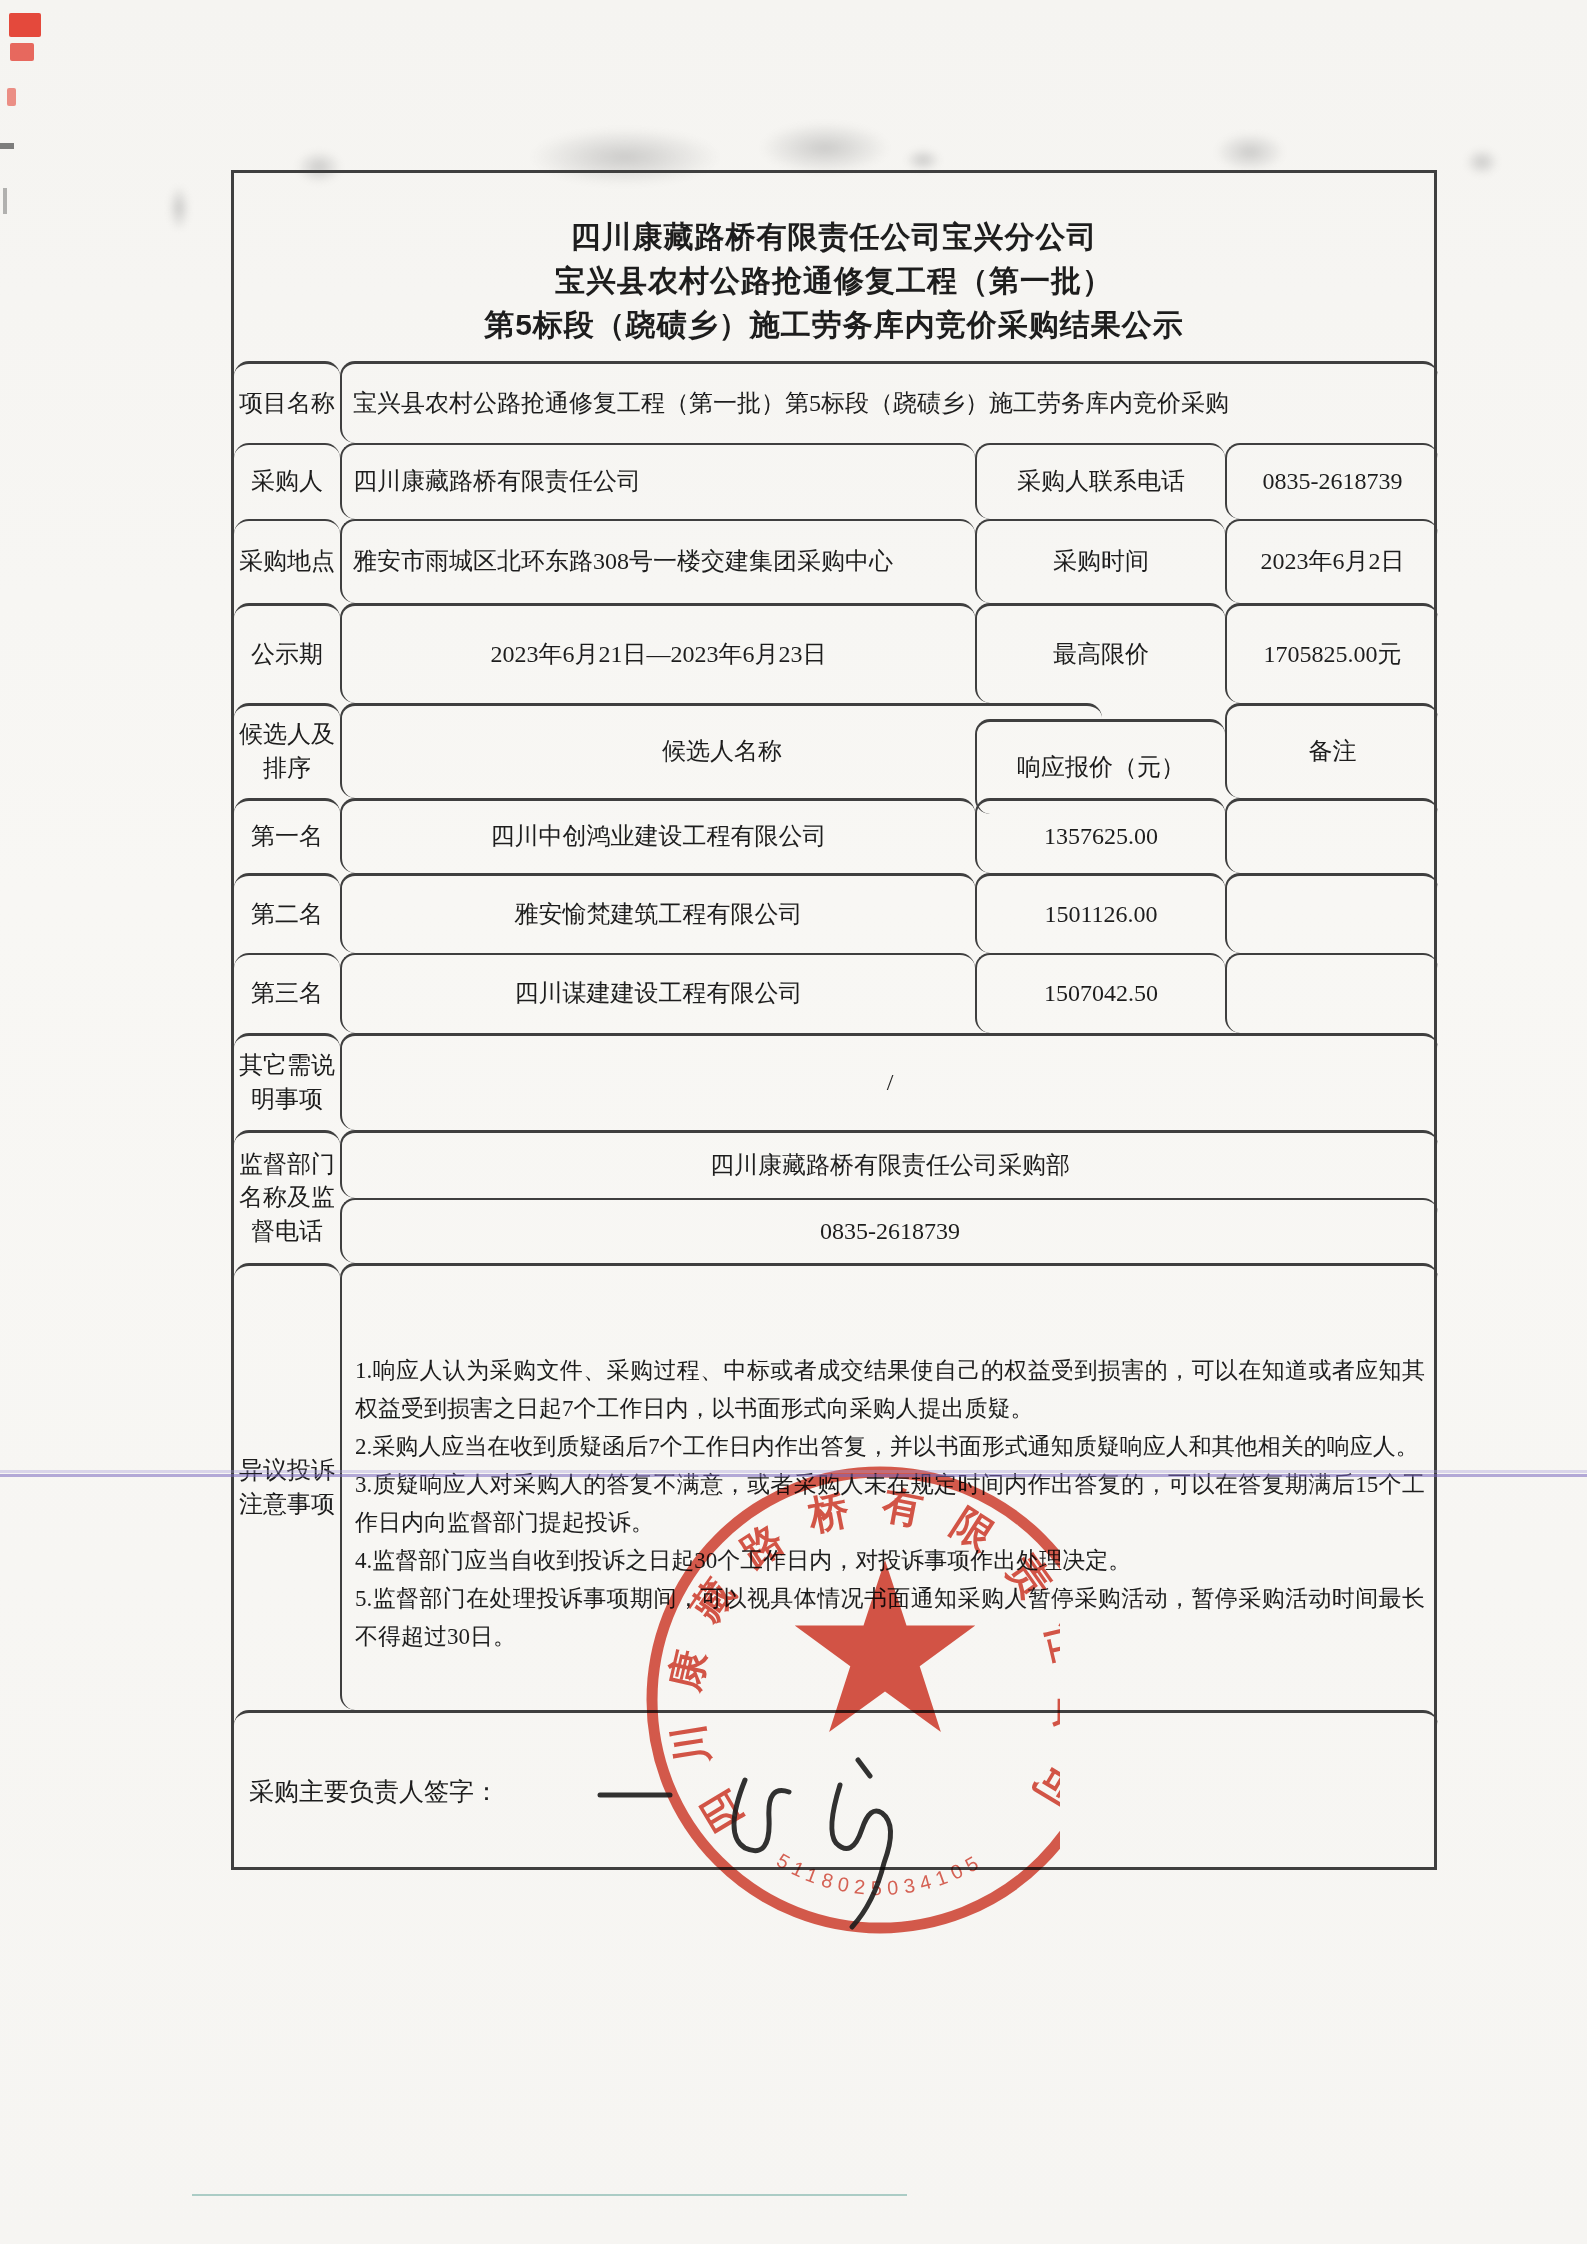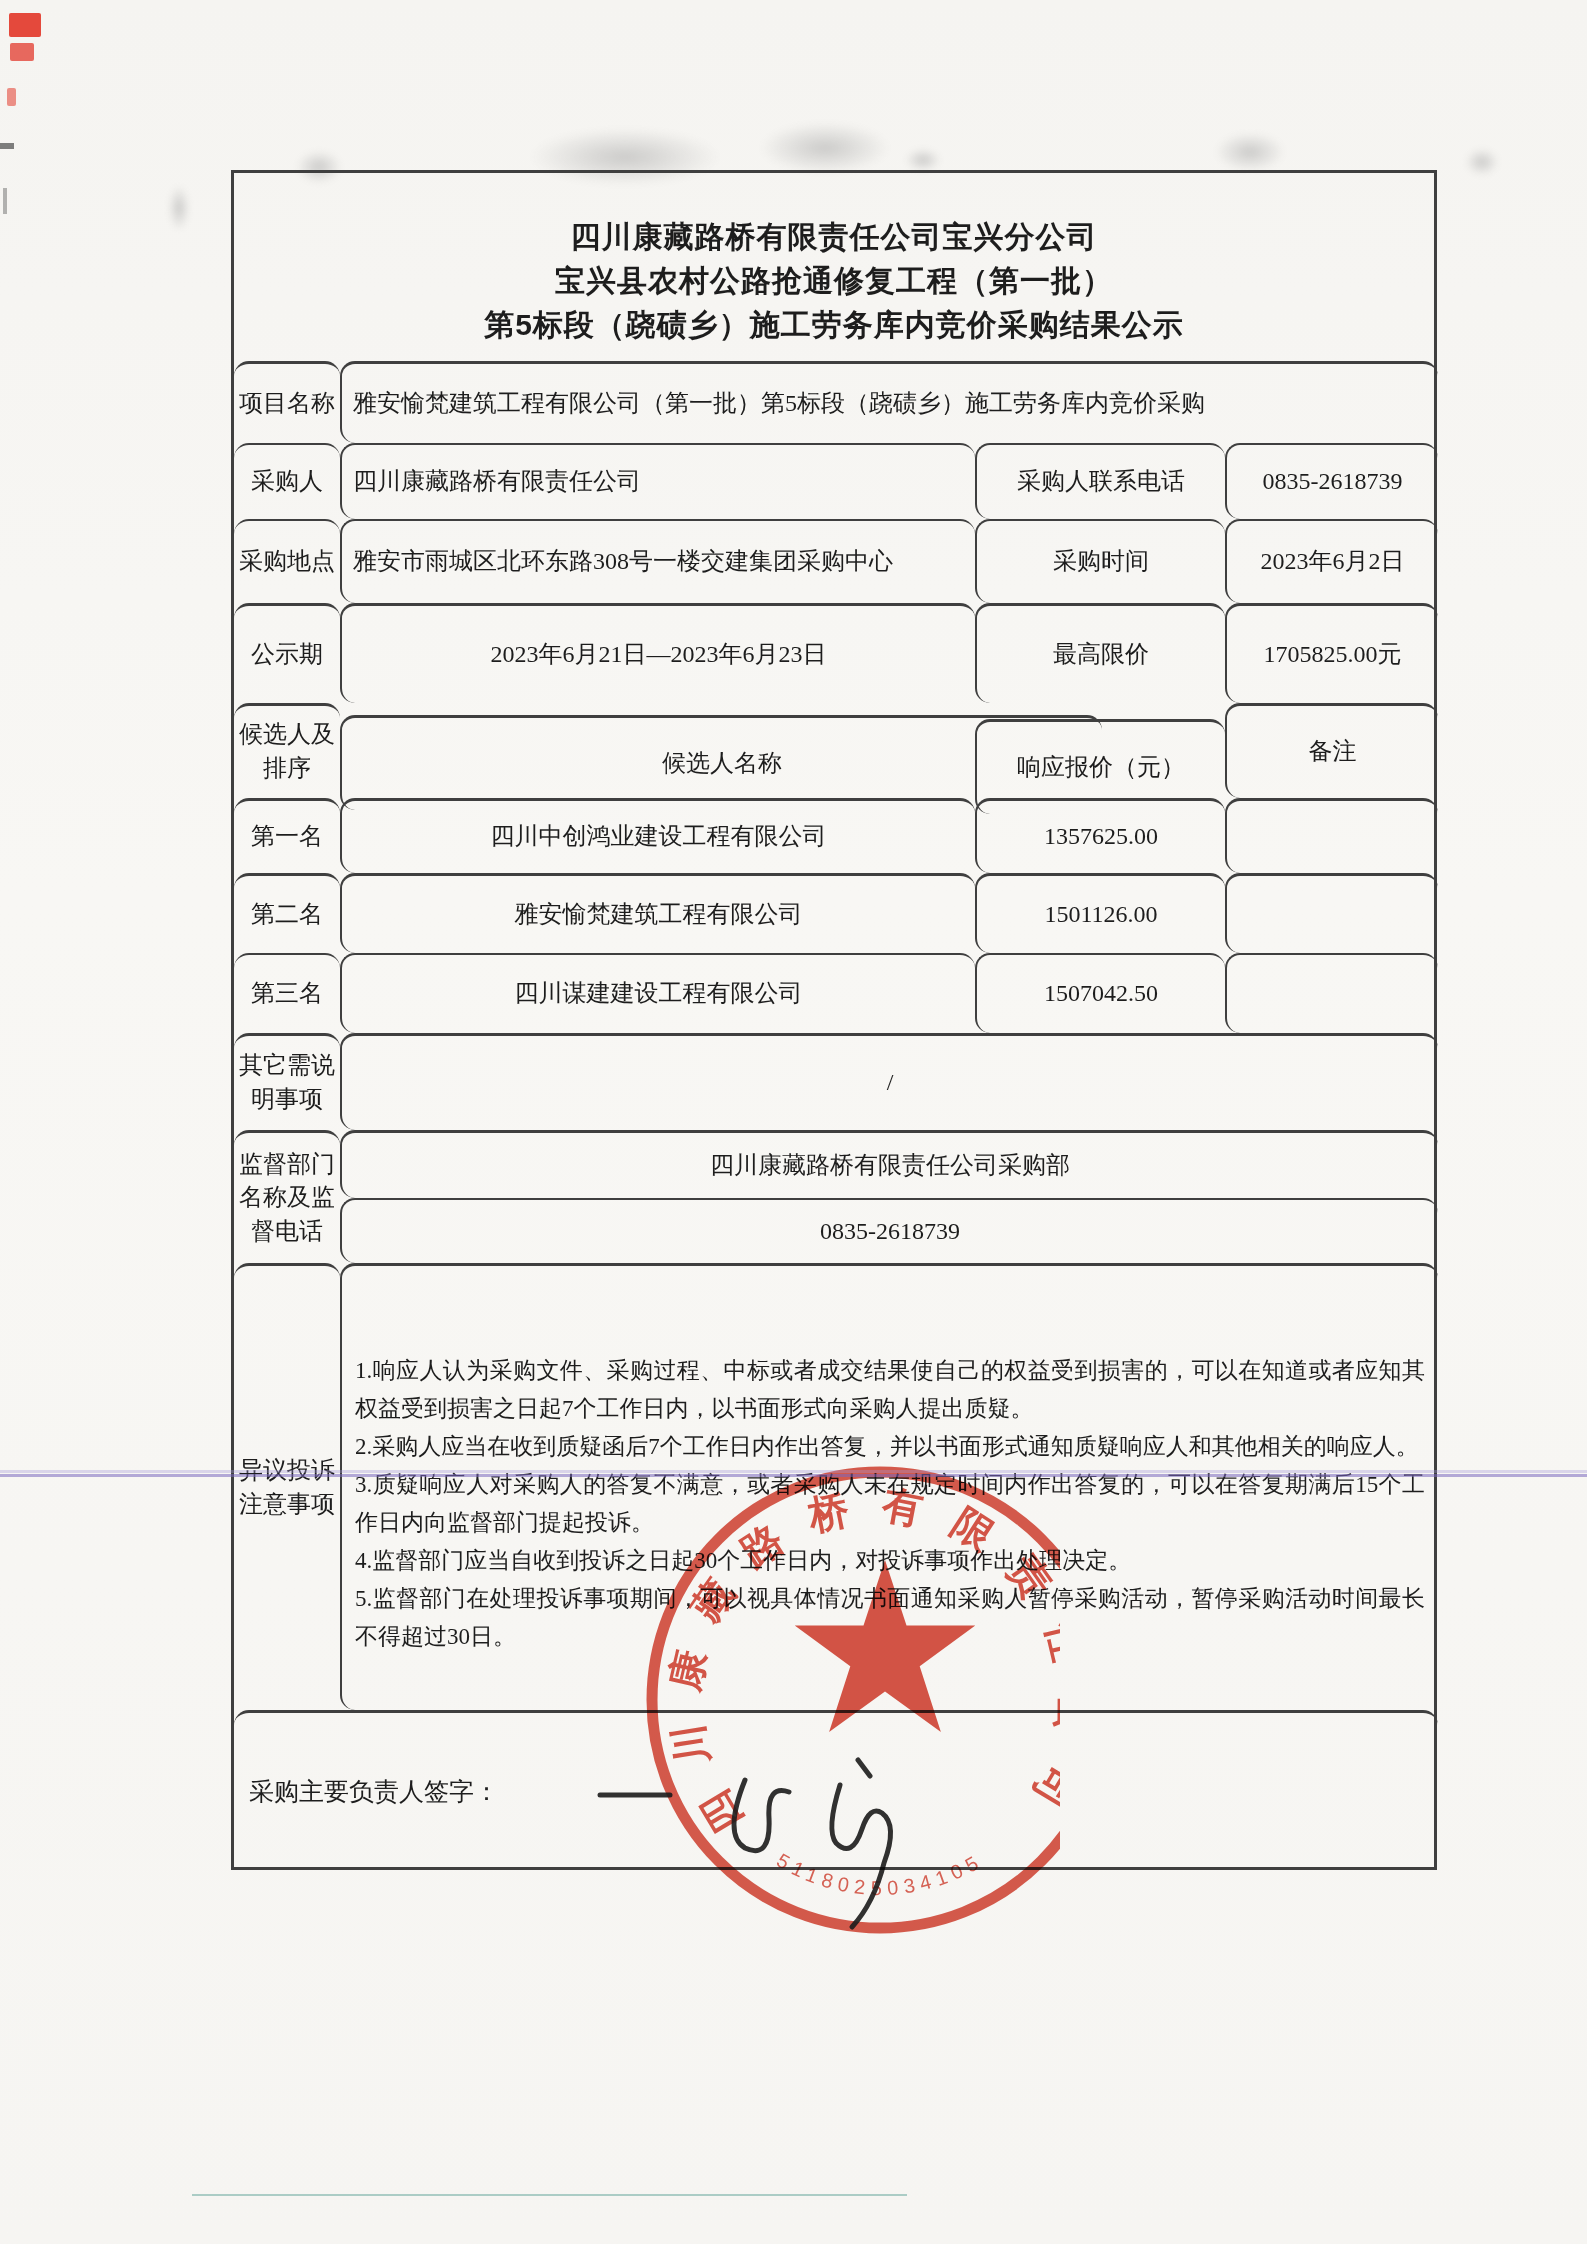--- a/index.html
+++ b/index.html
@@ -56,39 +56,39 @@
 
   <div class="tbl">
 
     <div class="titleblock">
       <div>四川康藏路桥有限责任公司宝兴分公司</div>
       <div>宝兴县农村公路抢通修复工程（第一批）</div>
       <div>第5标段（跷碛乡）施工劳务库内竞价采购结果公示</div>
     </div>
 
     <div class="cell noleft thick" style="left:0;top:188px;width:106px;height:82px;">项目名称</div>
-    <div class="cell thick leftal" style="left:106px;top:188px;width:1098px;height:82px;">雅安愉梵建筑工程有限公司（第一批）第5标段（跷碛乡）施工劳务库内竞价采购</div>
+    <div class="cell thick leftal" style="left:106px;top:188px;width:1098px;height:82px;">宝兴县农村公路抢通修复工程（第一批）第5标段（跷碛乡）施工劳务库内竞价采购</div>
 
     <div class="cell noleft" style="left:0;top:270px;width:106px;height:76px;">采购人</div>
     <div class="cell leftal" style="left:106px;top:270px;width:635px;height:76px;">四川康藏路桥有限责任公司</div>
     <div class="cell" style="left:741px;top:270px;width:250px;height:76px;">采购人联系电话</div>
     <div class="cell" style="left:991px;top:270px;width:213px;height:76px;">0835-2618739</div>
 
     <div class="cell noleft" style="left:0;top:346px;width:106px;height:84px;">采购地点</div>
     <div class="cell leftal" style="left:106px;top:346px;width:635px;height:84px;">雅安市雨城区北环东路308号一楼交建集团采购中心</div>
     <div class="cell" style="left:741px;top:346px;width:250px;height:84px;">采购时间</div>
     <div class="cell" style="left:991px;top:346px;width:213px;height:84px;">2023年6月2日</div>
 
     <div class="cell noleft thick" style="left:0;top:430px;width:106px;height:100px;">公示期</div>
     <div class="cell thick" style="left:106px;top:430px;width:635px;height:100px;">2023年6月21日—2023年6月23日</div>
     <div class="cell thick" style="left:741px;top:430px;width:250px;height:100px;">最高限价</div>
     <div class="cell thick" style="left:991px;top:430px;width:213px;height:100px;">1705825.00元</div>
 
     <div class="cell noleft thick" style="left:0;top:530px;width:106px;height:95px;">候选人及排序</div>
-    <div class="cell thick" style="left:106px;top:530px;width:762px;height:95px;margin-top:12px;">候选人名称</div>
+    <div class="cell thick" style="left:106px;top:530px;width:762px;height:95px;">候选人名称</div>
     <div class="cell thick" style="left:741px;top:530px;width:250px;height:95px;margin-top:16px;">响应报价（元）</div>
     <div class="cell thick" style="left:991px;top:530px;width:213px;height:95px;">备注</div>
 
     <div class="cell noleft thick" style="left:0;top:625px;width:106px;height:75px;">第一名</div>
     <div class="cell thick" style="left:106px;top:625px;width:635px;height:75px;">四川中创鸿业建设工程有限公司</div>
     <div class="cell thick" style="left:741px;top:625px;width:250px;height:75px;">1357625.00</div>
     <div class="cell thick" style="left:991px;top:625px;width:213px;height:75px;"></div>
 
     <div class="cell noleft thick" style="left:0;top:700px;width:106px;height:80px;">第二名</div>
     <div class="cell thick" style="left:106px;top:700px;width:635px;height:80px;">雅安愉梵建筑工程有限公司</div>

